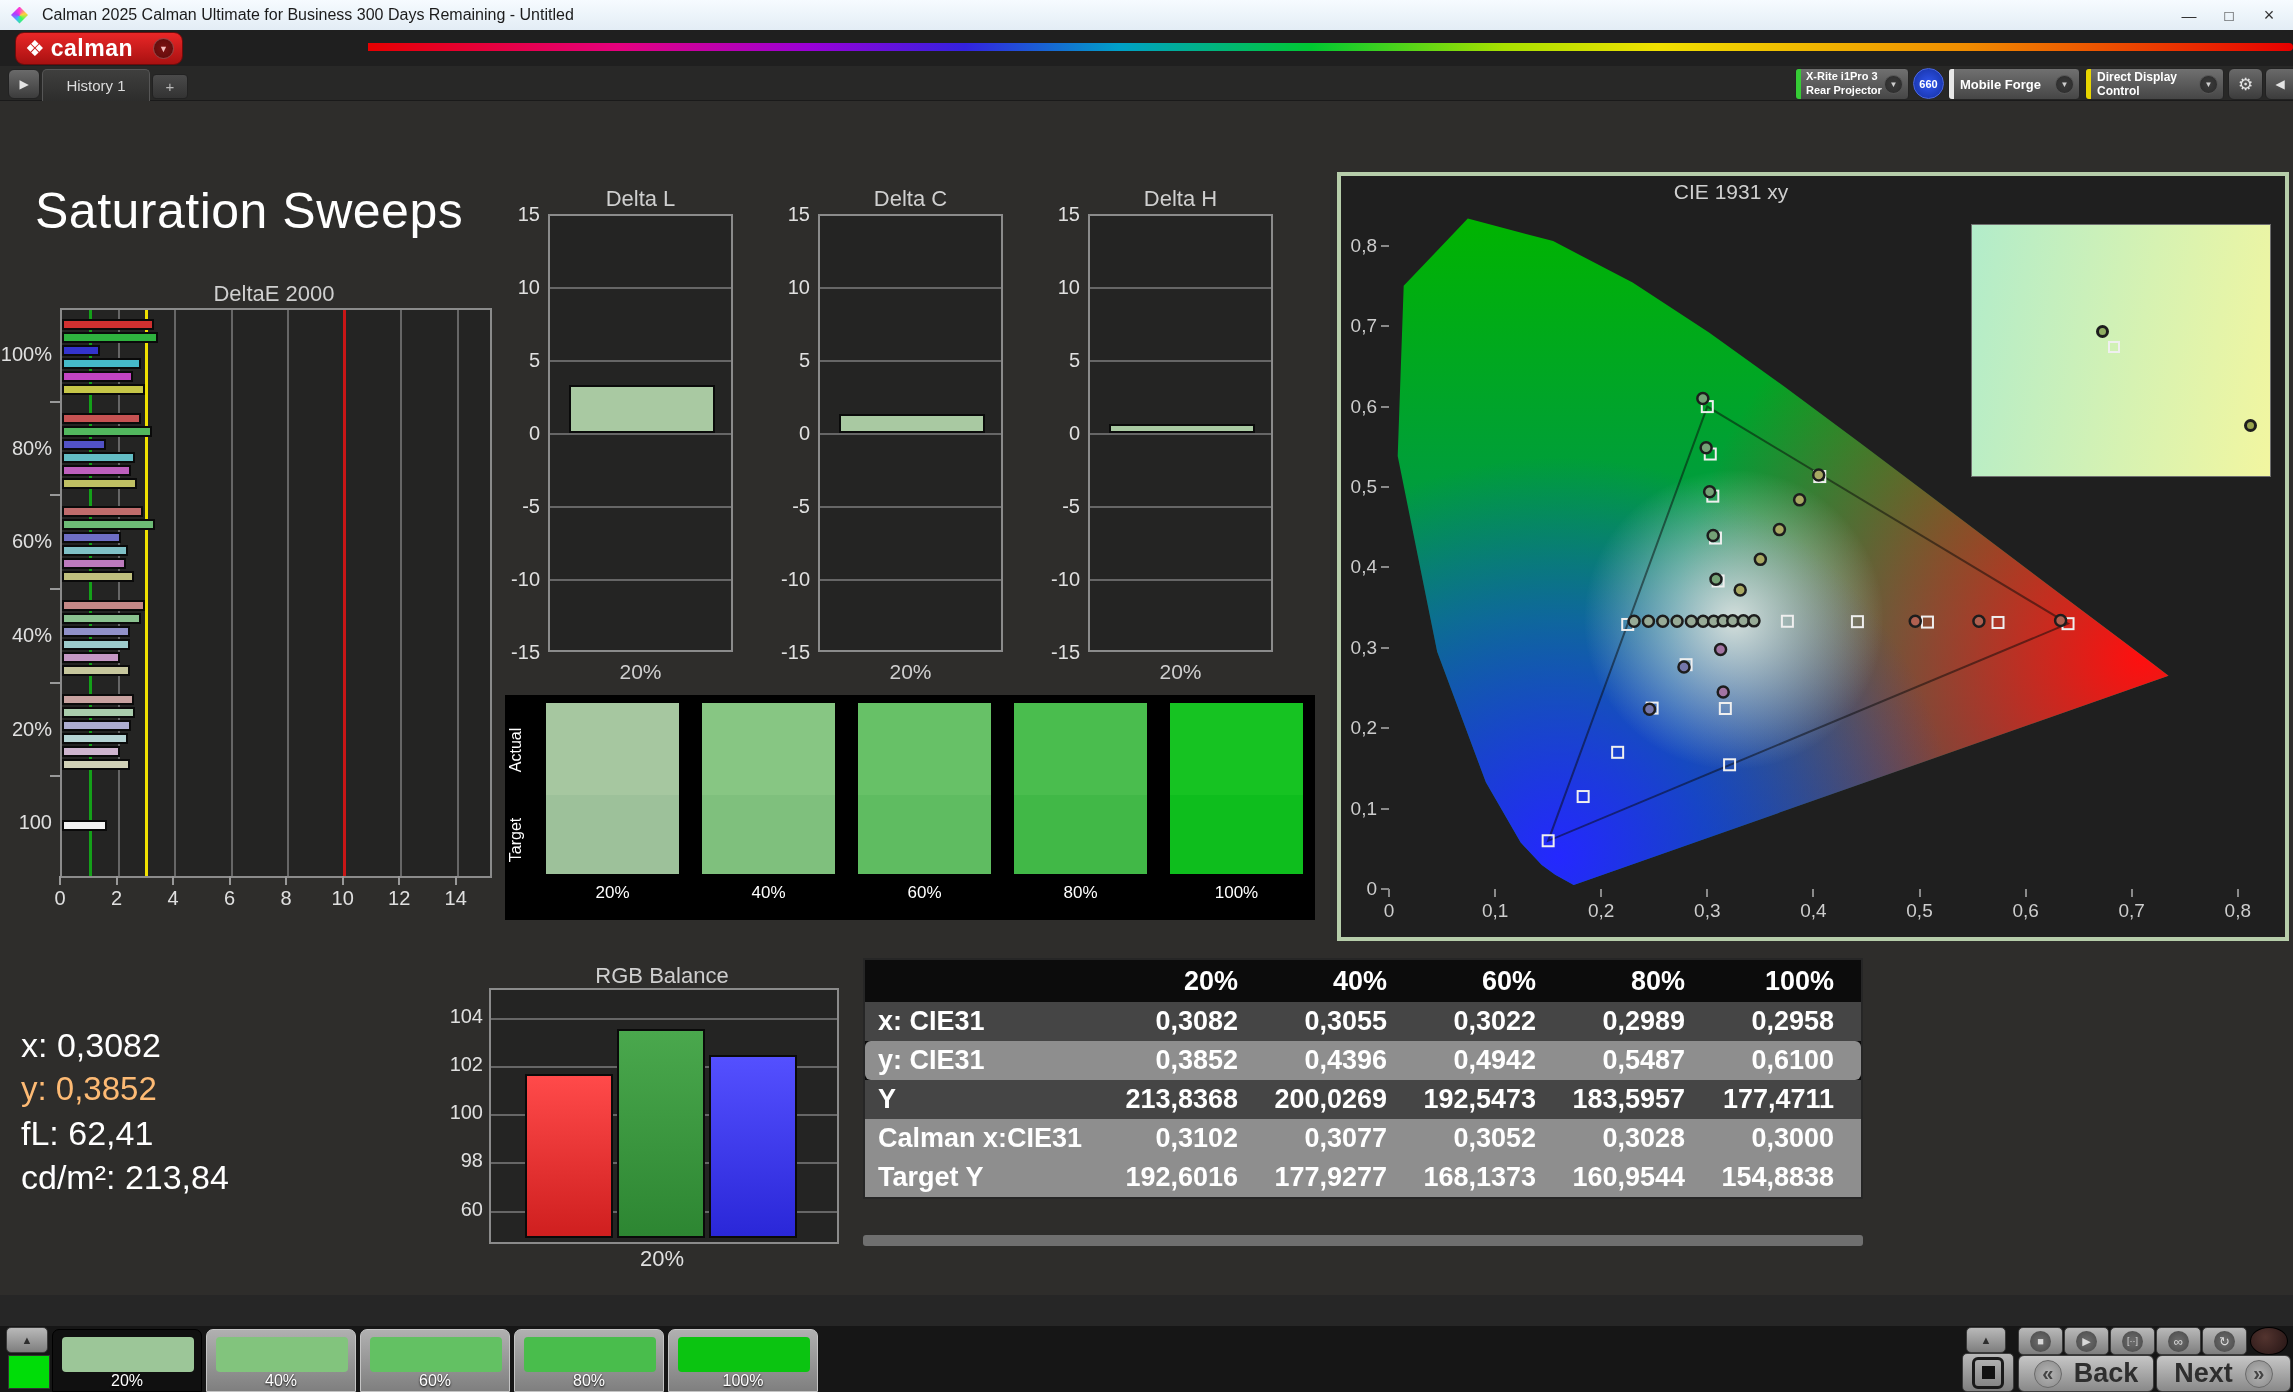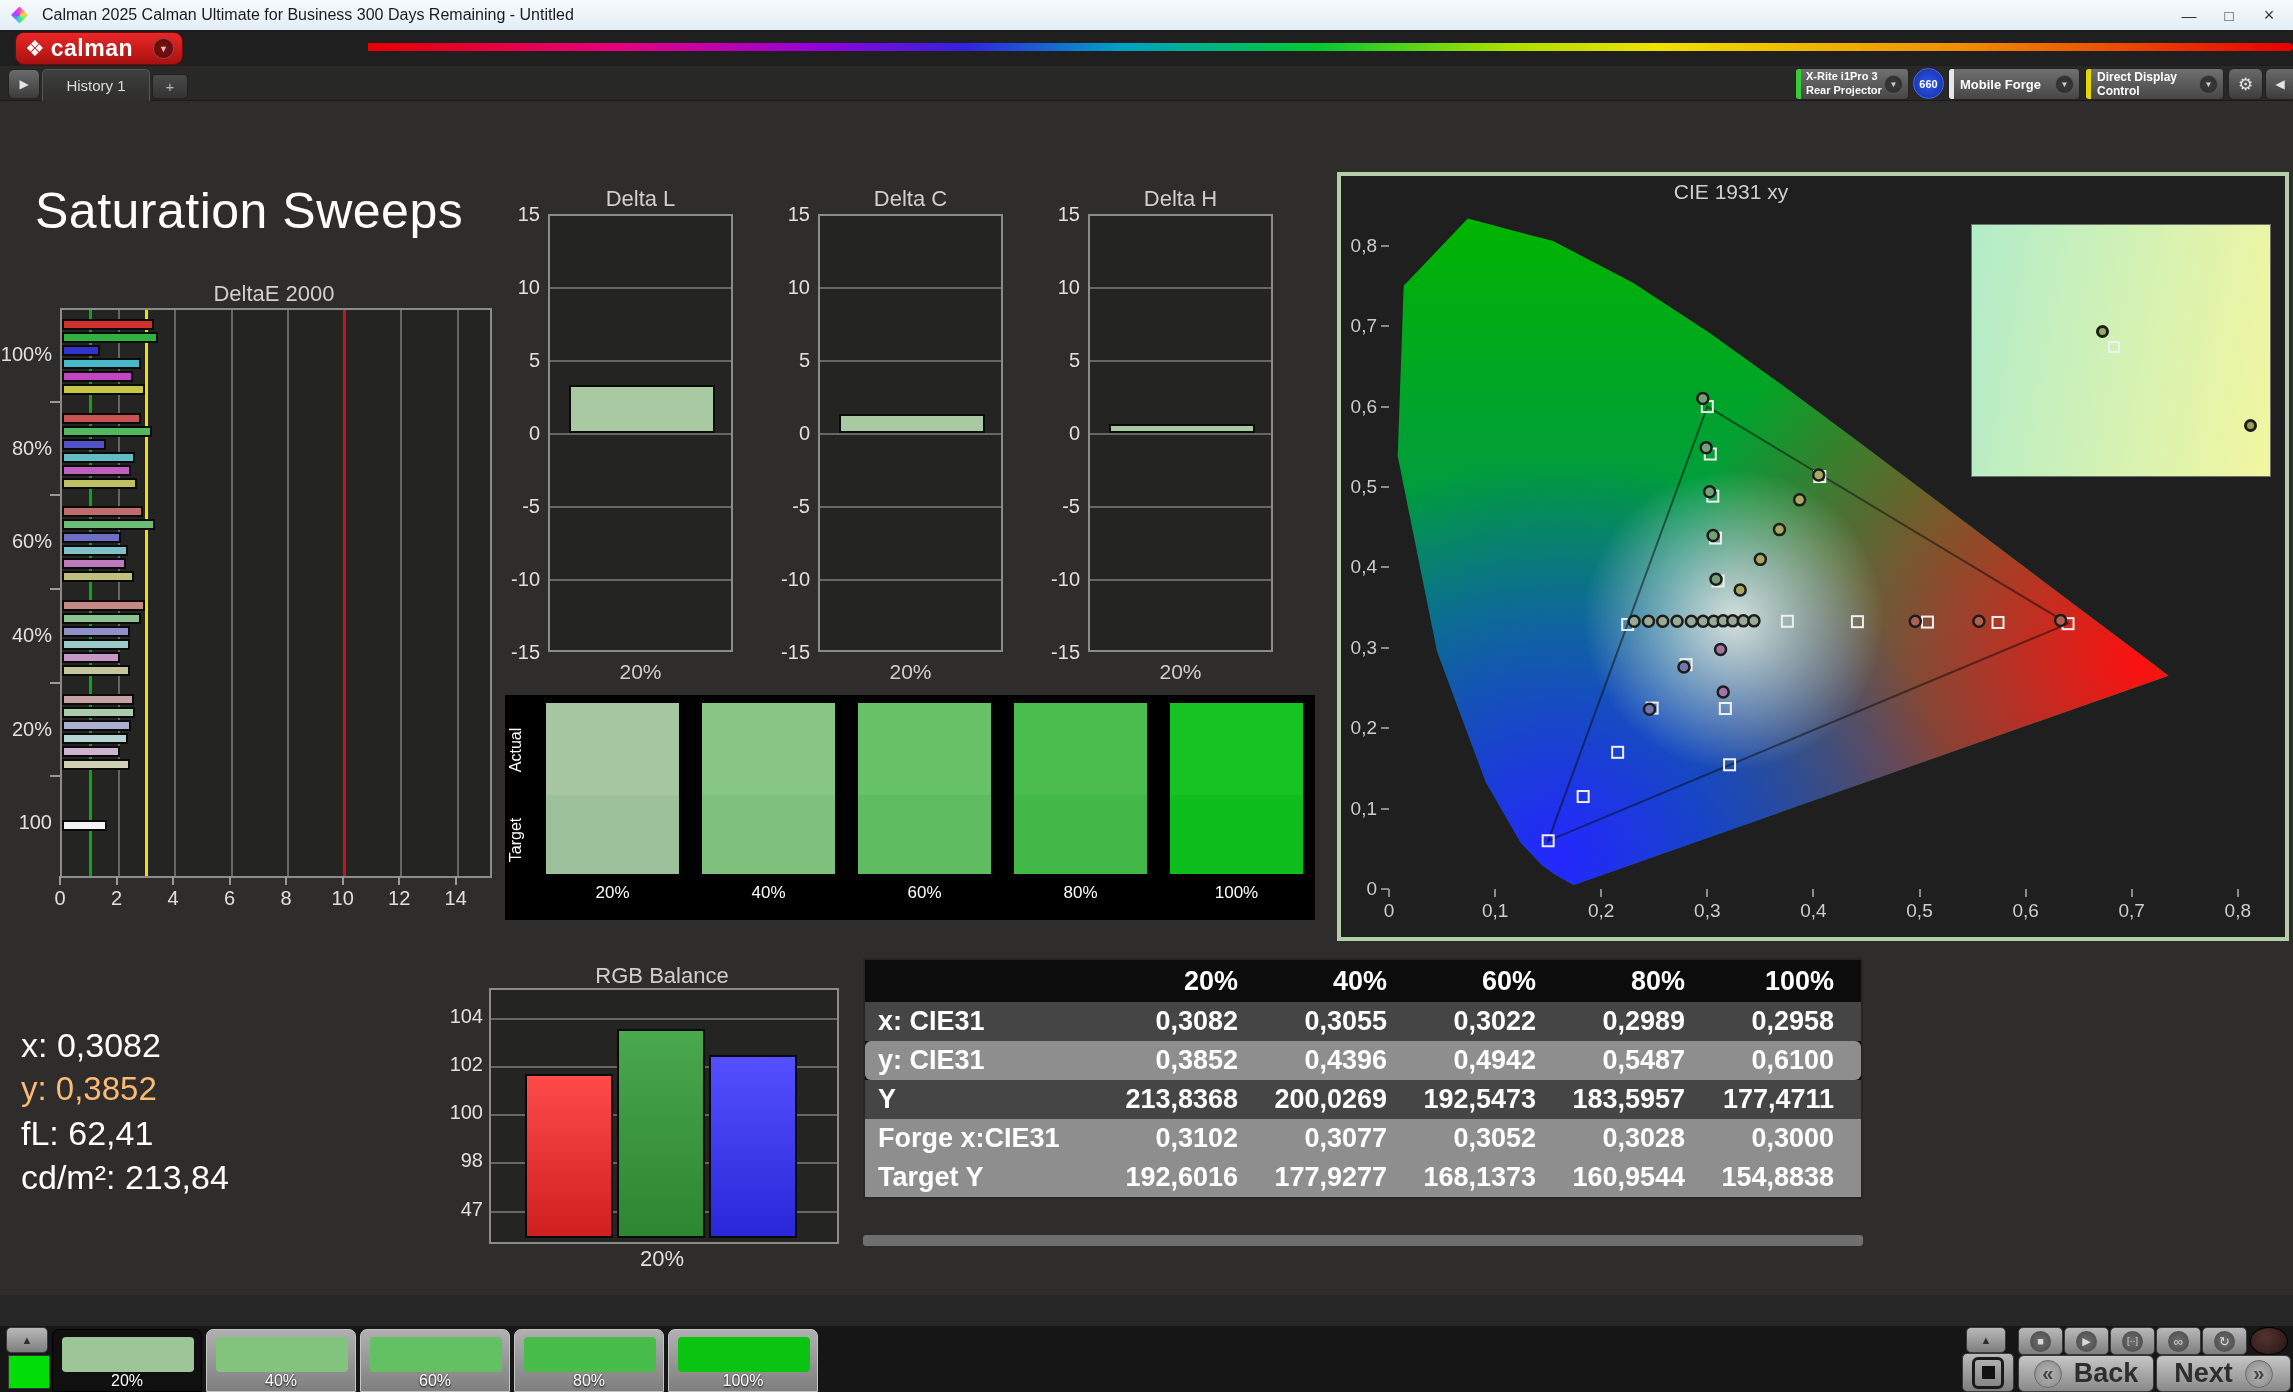--- a/index.html
+++ b/index.html
@@ -411,21 +411,21 @@
       <div class="gridh" style="top: 220.515px;"></div>
       <div class="bar" style="left: 34px; top: 84.2718px; width: 88px; height: 163.728px; background: linear-gradient(rgb(255, 74, 74), rgb(207, 31, 31));"></div>
       <div class="bar" style="left: 126px; top: 38.5243px; width: 88px; height: 209.476px; background: linear-gradient(rgb(74, 168, 77), rgb(45, 134, 50));"></div>
       <div class="bar" style="left: 218px; top: 65.0097px; width: 88px; height: 182.99px; background: linear-gradient(rgb(84, 80, 255), rgb(42, 39, 216));"></div>
     </div>
   <div id="rgb-axis">
       <div class="abs alabel" style="left: 433px; top: 1004.89px; width: 50px; text-align: right;">104</div>
       <div class="abs alabel" style="left: 433px; top: 1053.05px; width: 50px; text-align: right;">102</div>
       <div class="abs alabel" style="left: 433px; top: 1101.2px; width: 50px; text-align: right;">100</div>
       <div class="abs alabel" style="left: 433px; top: 1149.36px; width: 50px; text-align: right;">98</div>
-      <div class="abs alabel" style="left: 433px; top: 1197.51px; width: 50px; text-align: right;">47</div>
+      <div class="abs alabel" style="left: 433px; top: 1197.51px; width: 50px; text-align: right;">60</div>
     </div>
   <div class="abs alabel" style="left:489px;top:1246px;width:346px;text-align:center;font-size:22px;">20%</div>
 
   <div class="abs tbl" id="data-table">
       <div class="trow thead">
         <div class="tc0"></div>
         <div class="tc">20%</div>
         <div class="tc">40%</div>
         <div class="tc">60%</div>
         <div class="tc">80%</div>
@@ -449,21 +449,21 @@
       </div>
       <div class="trow" style="background: rgb(69, 69, 69);">
         <div class="tc0">Y</div>
         <div class="tc">213,8368</div>
         <div class="tc">200,0269</div>
         <div class="tc">192,5473</div>
         <div class="tc">183,5957</div>
         <div class="tc">177,4711</div>
       </div>
       <div class="trow" style="background: rgb(142, 142, 142);">
-        <div class="tc0">Forge x:CIE31</div>
+        <div class="tc0">Calman x:CIE31</div>
         <div class="tc">0,3102</div>
         <div class="tc">0,3077</div>
         <div class="tc">0,3052</div>
         <div class="tc">0,3028</div>
         <div class="tc">0,3000</div>
       </div>
       <div class="trow" style="background: rgb(142, 142, 142);">
         <div class="tc0">Target Y</div>
         <div class="tc">192,6016</div>
         <div class="tc">177,9277</div>

